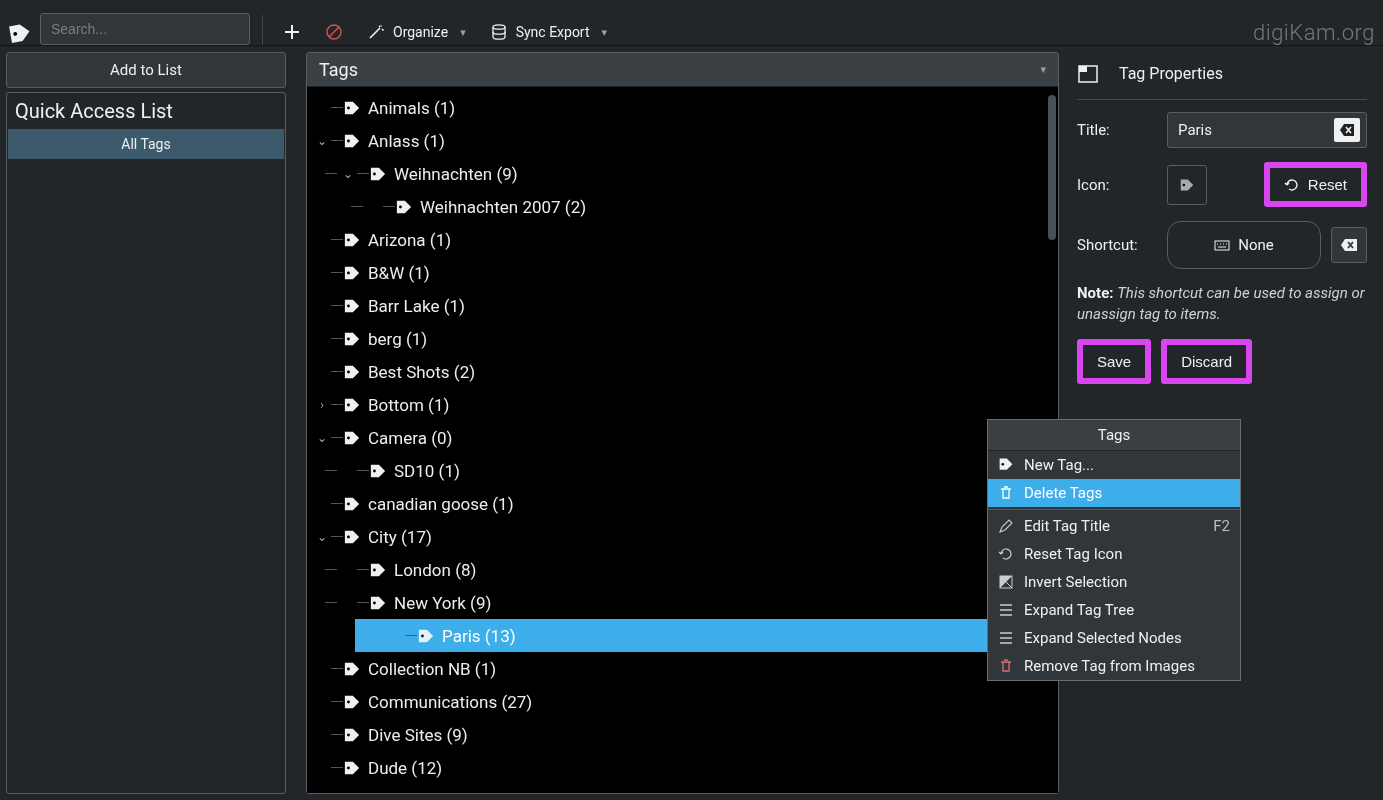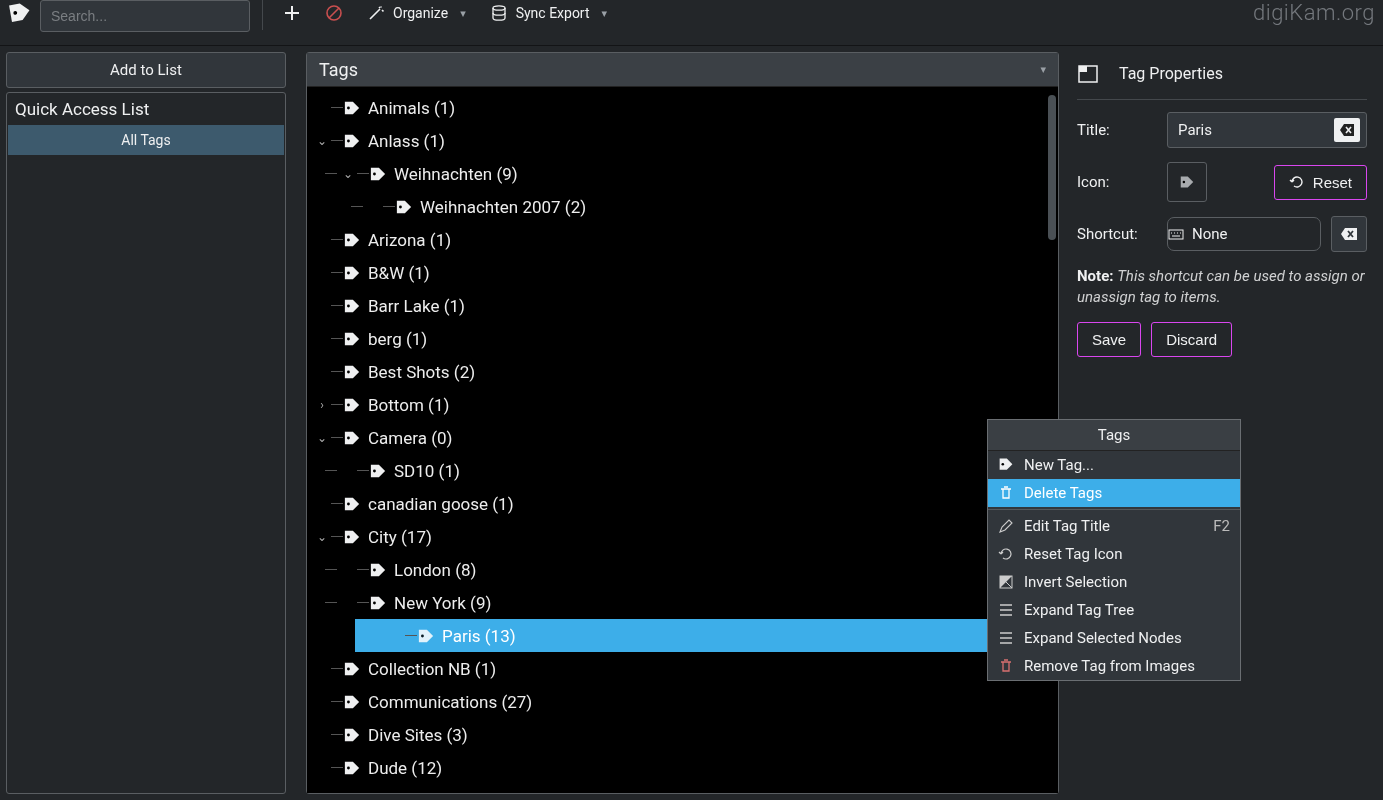--- a/index.html
+++ b/index.html
@@ -8,21 +8,21 @@
   background: #232629;
   color: #eff0f1;
   width: 1383px;
   height: 800px;
   overflow: hidden;
   font-size: 14px;
 }
 .toolbar {
   height: 46px;
   display: flex;
-  align-items: flex-start;
+  align-items: flex-end;
   padding: 0 8px;
   gap: 8px;
   border-bottom: 1px solid #131416;
 }
 .tag-logo {
   width: 24px; height: 24px;
   fill: #eff0f1;
   transform: rotate(-10deg);
 }
 .search-box {
@@ -73,21 +73,21 @@
   font-size: 15px;
 }
 .qa-box {
   border: 1px solid #5a5e62;
   border-radius: 3px;
   flex: 1;
   display: flex; flex-direction: column;
 }
 .qa-title {
   padding: 6px 8px;
-  font-size: 17px;
+  font-size: 20px;
   color: #eff0f1;
 }
 .qa-item {
   background: #3d5a6d;
   text-align: center;
   padding: 7px;
   margin: 0 1px;
 }
 .center-panel {
   flex: 1;
@@ -181,34 +181,34 @@
   border-radius: 2px;
   display: flex; align-items: center; justify-content: center;
 }
 .icon-box {
   width: 40px; height: 40px;
   border: 1px solid #5a5e62;
   border-radius: 3px;
   display: flex; align-items: center; justify-content: center;
 }
 .btn {
-  border: 1px solid #d946ef;
+  border: 6px solid #d946ef;
   border-radius: 3px;
   padding: 8px 14px;
-  display: flex; align-items: center; gap: 8px;
+  display: flex; align-items: flex-end; gap: 8px;
   font-size: 15px;
   color: #eff0f1;
   background: transparent;
 }
 .shortcut-box {
   flex: 1;
   border: 1px solid #5a5e62;
-  border-radius: 7px;
-  height: 34px;
-  display: flex; align-items: center; gap: 8px;
+  border-radius: 14px;
+  height: 48px;
+  display: flex; align-items: center; justify-content: center; gap: 8px;
 }
 .small-btn {
   width: 36px; height: 36px;
   border: 1px solid #5a5e62;
   border-radius: 3px;
   background: #31363b;
   display: flex; align-items: center; justify-content: center;
 }
 .note {
   font-size: 15px; line-height: 1.4;
@@ -469,21 +469,21 @@
             <use href="#tag-shape"></use>
           </svg>
           <span>Communications (27)</span>
         </div>
         <div class="tree-row" style="padding-left: 6px;">
           <span class="expand"></span>
           <span class="connector"></span>
           <svg class="tag-icon" viewBox="0 0 20 18">
             <use href="#tag-shape"></use>
           </svg>
-          <span>Dive Sites (3)</span>
+          <span>Dive Sites (9)</span>
         </div>
         <div class="tree-row" style="padding-left: 6px;">
           <span class="expand"></span>
           <span class="connector"></span>
           <svg class="tag-icon" viewBox="0 0 20 18">
             <use href="#tag-shape"></use>
           </svg>
           <span>Dude (12)</span>
         </div>
       </div>

